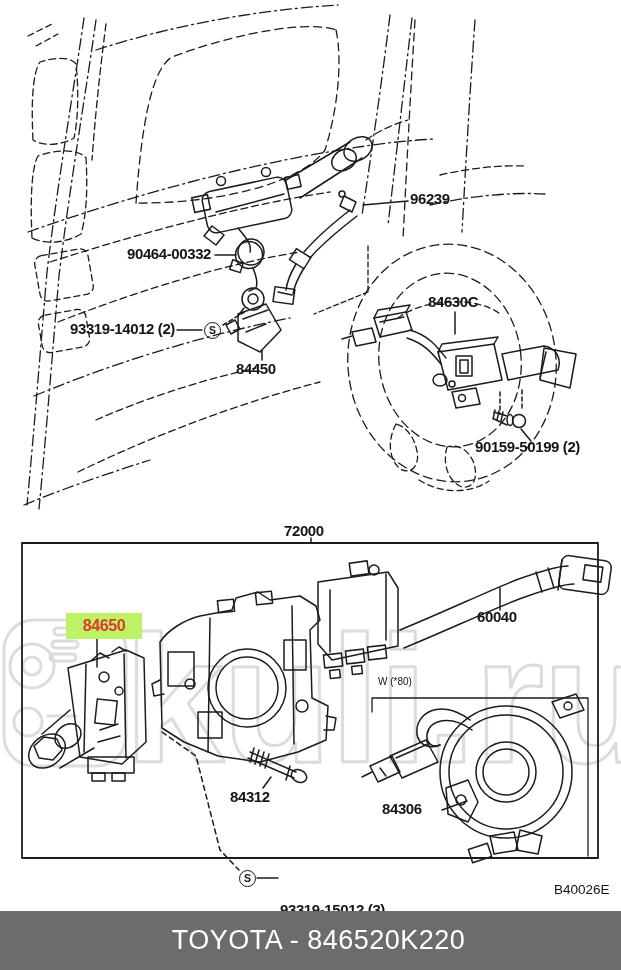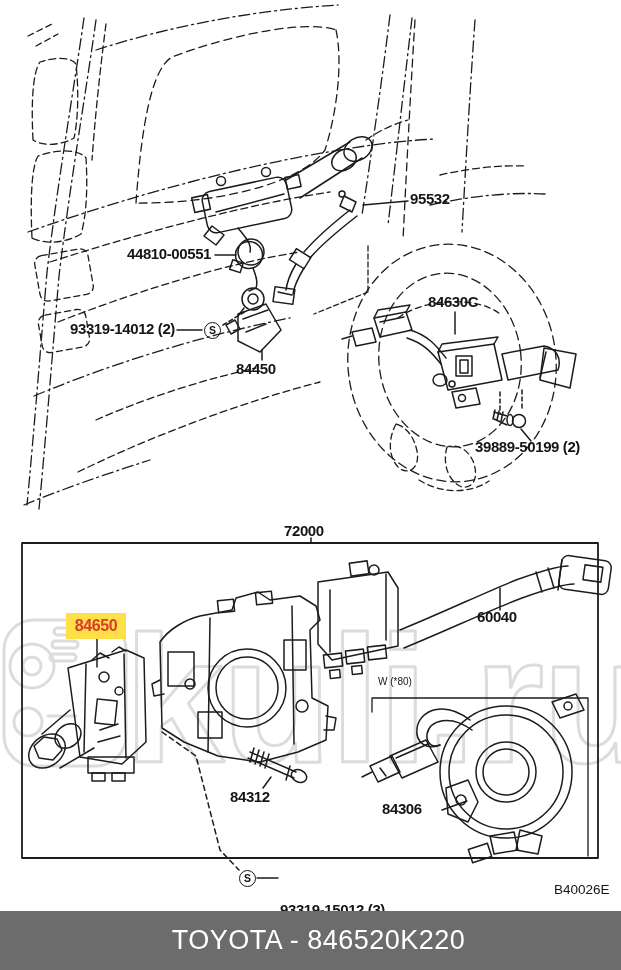--- a/index.html
+++ b/index.html
@@ -3,21 +3,21 @@
 <meta charset="utf-8">
 <style>
   html,body{margin:0;padding:0;background:#fff;}
   .page{position:relative;width:621px;height:970px;background:#fff;overflow:hidden;
         font-family:"Liberation Sans",sans-serif;}
   svg{position:absolute;left:0;top:0;}
   .lbl{position:absolute;font-family:"Liberation Sans",sans-serif;font-weight:700;
        font-size:15px;color:#151515;letter-spacing:-0.4px;white-space:nowrap;line-height:1;}
   .scircle{position:absolute;width:15px;height:15px;border:1.7px solid #151515;border-radius:50%;
            font-size:10.5px;font-weight:700;line-height:15px;text-align:center;color:#151515;}
-  .hl{position:absolute;left:66px;top:613px;width:60px;height:26px;background:#fde047;
+  .hl{position:absolute;left:66px;top:613px;width:76px;height:26px;background:#bef264;
       display:flex;align-items:center;justify-content:center;}
   .hl span{font-weight:700;font-size:16px;color:#d93a31;letter-spacing:-0.4px;}
   .wnote{position:absolute;left:378px;top:676px;font-weight:400;font-size:10px;color:#151515;white-space:nowrap;}
   .figcode{position:absolute;left:554px;top:882px;font-weight:400;font-size:13.5px;color:#151515;}
   .footer{position:absolute;left:0;top:911px;width:621px;height:59px;background:#6c6c6c;
           display:flex;align-items:center;justify-content:center;gap:36px;padding-left:8px;}
   .footer span{color:#ffffff;font-size:27px;font-weight:400;letter-spacing:0.5px;}
 </style>
 </head>
 <body>
@@ -243,27 +243,27 @@
       <path d="M263,788 L271,777"></path>
     </g>
 
     <g>
       <path d="M162,732 L196,756 L220,850 L239,870" stroke-dasharray="5 4"></path>
       <path d="M257,878 H278"></path>
     </g>
   </g>
 </svg>
 
-<div class="lbl" style="left:410px;top:191px">95532</div>
-<div class="lbl" style="left:127px;top:246px">44810-00551</div>
+<div class="lbl" style="left:410px;top:191px">96239</div>
+<div class="lbl" style="left:127px;top:246px">90464-00332</div>
 <div class="lbl" style="left:70px;top:321px">93319-14012 (2)</div>
 <div class="scircle" style="left:204px;top:322px">S</div>
 <div class="lbl" style="left:236px;top:361px">84450</div>
 <div class="lbl" style="left:428px;top:294px">84630C</div>
-<div class="lbl" style="left:475px;top:439px">39889-50199 (2)</div>
+<div class="lbl" style="left:475px;top:439px">90159-50199 (2)</div>
 
 <div class="lbl" style="left:284px;top:523px">72000</div>
 <div class="hl">
   <span>84650</span>
 </div>
 <div class="lbl" style="left:477px;top:609px">60040</div>
 <div class="wnote">W (*80)</div>
 <div class="lbl" style="left:230px;top:789px">84312</div>
 <div class="lbl" style="left:382px;top:801px">84306</div>
 <div class="scircle" style="left:239px;top:870px">S</div>

